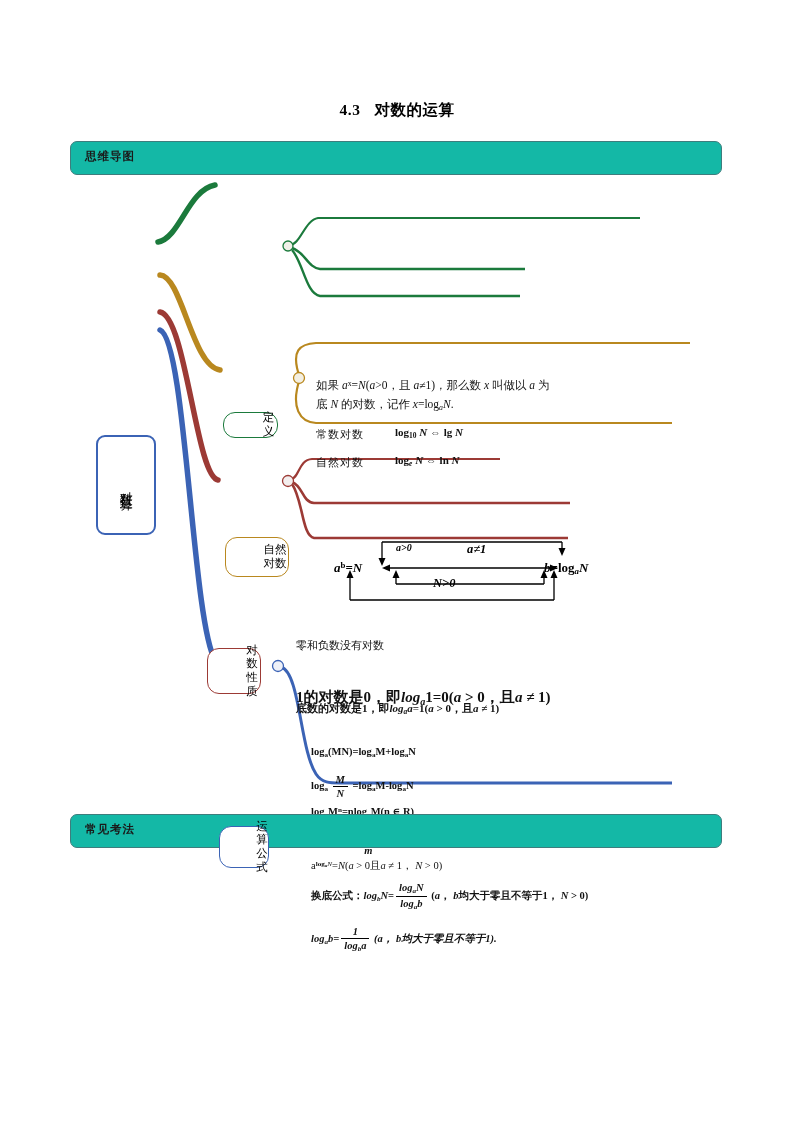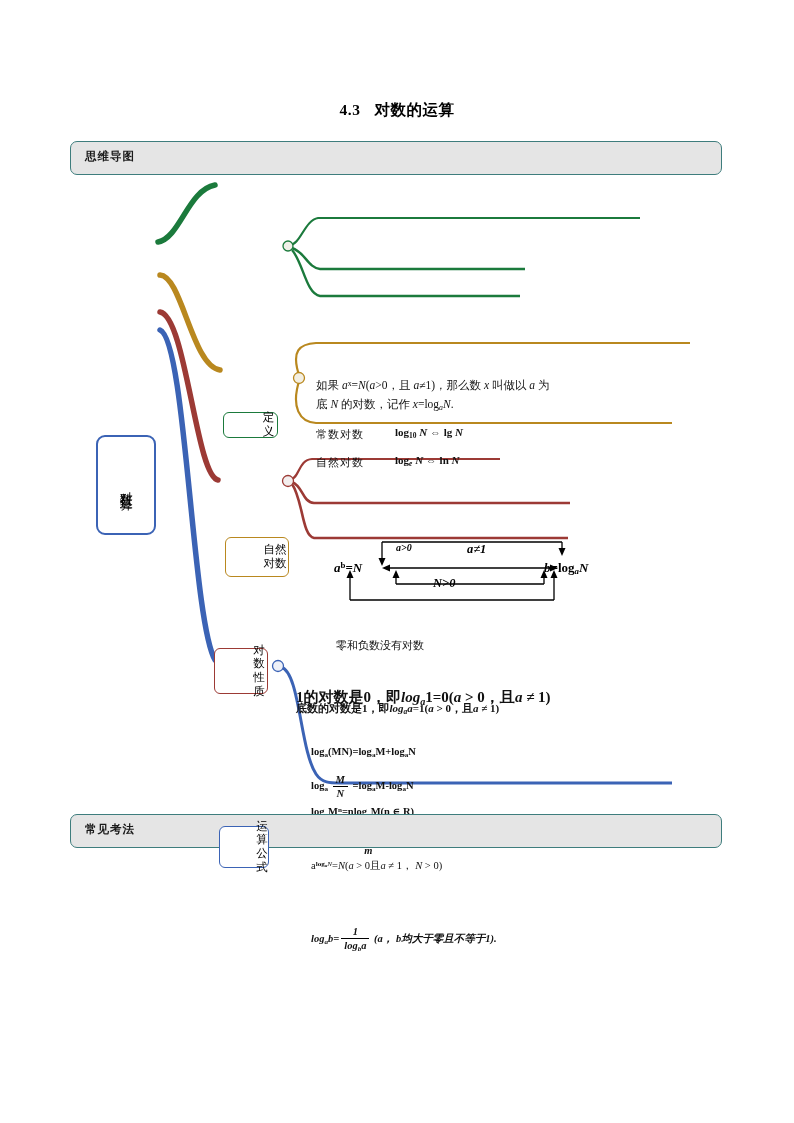--- a/index.html
+++ b/index.html
@@ -19,21 +19,21 @@
     text-align:center;
     font-size:15.5px;font-weight:bold;
     letter-spacing:.5px;
     font-family:"Liberation Serif","DejaVu Serif",serif;
   }
   .doc-title .num{margin-right:14px;}
 
   
   .section-bar{
     position:absolute;left:70px;width:652px;height:34px;
-    background:#e5e5e5;
+    background:#14b8a6;
     border:1.6px solid #3e7d7d;
     border-radius:7px;
     box-sizing:border-box;
   }
   .section-bar .label{
     position:absolute;left:14px;top:7px;
     font-size:11.5px;font-weight:bold;
     color:#1a1a1a;
     font-family:"Liberation Serif","DejaVu Serif",serif;
     letter-spacing:1px;
@@ -55,25 +55,25 @@
     line-height:1.18;
   }
   #node-center{
     left:96px;top:255px;width:60px;height:100px;
     border:2.4px solid #3b63b5;border-radius:9px;
     font-size:13px;
     z-index:5;
   }
   #node-center .t{writing-mode:horizontal-tb;}
   .branch-node{
-    border-radius:6px;font-size:11.5px;z-index:5;padding-left:36px;
+    border-radius:12px;font-size:11.5px;z-index:5;padding-left:36px;
   }
   #node-def{left:223px;top:232px;width:55px;height:26px;border:1.6px solid #1b7a3c;}
   #node-rel{left:225px;top:357px;width:64px;height:40px;border:1.6px solid #b9881f;}
-  #node-prop{left:214px;top:468px;width:54px;height:46px;border:1.6px solid #9c3a35;}
+  #node-prop{left:207px;top:468px;width:54px;height:46px;border:1.6px solid #9c3a35;}
   #node-for{left:219px;top:646px;width:50px;height:42px;border:1.6px solid #3b63b5;}
 
   
   .txt{
     position:absolute;
     font-family:"Liberation Serif","DejaVu Serif",serif;
     color:#111;
     white-space:nowrap;
   }
   sub{font-size:.68em;vertical-align:-.28em;}
@@ -92,21 +92,21 @@
 
   
   .reldiag{position:absolute;left:330px;top:358px;width:340px;height:66px;}
   .reldiag .lhs{position:absolute;left:4px;top:22px;font-size:13px;font-weight:bold;}
   .reldiag .rhs{position:absolute;left:214px;top:22px;font-size:13px;font-weight:bold;}
   .reldiag .cond-a{position:absolute;left:66px;top:4px;font-size:10px;font-weight:bold;font-style:italic;}
   .reldiag .cond-b{position:absolute;left:137px;top:4px;font-size:12.5px;font-weight:bold;font-style:italic;}
   .reldiag .cond-n{position:absolute;left:103px;top:38px;font-size:12.5px;font-weight:bold;font-style:italic;}
 
   
-  #prop-line1{left:296px;top:458px;font-size:11px;margin-left:40px;}
+  #prop-line1{left:296px;top:458px;font-size:11px;}
   #prop-line2{left:296px;top:508px;font-size:15px;font-weight:bold;}
   #prop-line3{left:296px;top:521px;font-size:11px;font-weight:bold;}
 
   
   .fx{position:absolute;left:311px;font-size:10.5px;font-weight:bold;}
   #fx1{top:566px;}
   #fx2{top:593px;}
   #fx3{top:625px;}
   #fx4{top:650px;}
   #fx5{top:679px;font-weight:normal;}
@@ -229,20 +229,23 @@
     </div>
     <div class="txt fx" id="fx3">
       log<sub>a</sub>M<sup>n</sup>=nlog<sub>a</sub>M(n ∈ R)
     </div>
     <div class="txt fx" id="fx4">
       log<sub><i>a</i><sup>m</sup></sub> <i>M</i><sup>n</sup> = <span class="frac"><span class="n"><i>n</i></span><span class="d"><i>m</i></span></span> log<sub>a</sub>M
     </div>
     <div class="txt fx" id="fx5">
       a<sup><b>log<sub>a</sub></b><i>N</i></sup>=<i>N</i>(<i>a</i> &gt; 0且<i>a</i> ≠ 1，&nbsp;<i>N</i> &gt; 0)
     </div>
+    <div class="txt fx" id="fx6">
+      换底公式：<i>log<sub>b</sub>N</i>=<span class="frac"><span class="n"><i>log<sub>a</sub>N</i></span><span class="d"><i>log<sub>a</sub>b</i></span></span> (<i>a</i>，&nbsp;<i>b</i>均大于零且不等于1，&nbsp;<i>N</i> &gt; 0)
+    </div>
     <div class="txt fx" id="fx7">
       <i>log<sub>a</sub>b</i>=<span class="frac"><span class="n">1</span><span class="d"><i>log<sub>b</sub>a</i></span></span> (<i>a</i>，&nbsp;<i>b</i>均大于零且不等于1).
     </div>
 
   </div>
 
   <div class="section-bar" id="bar-exam">
     <span class="label">常见考法</span>
   </div>
 

